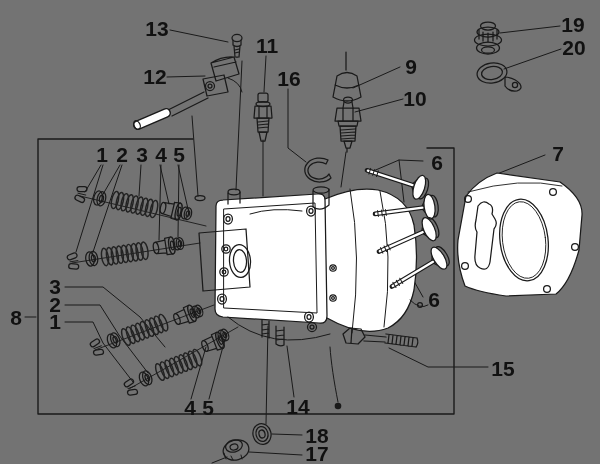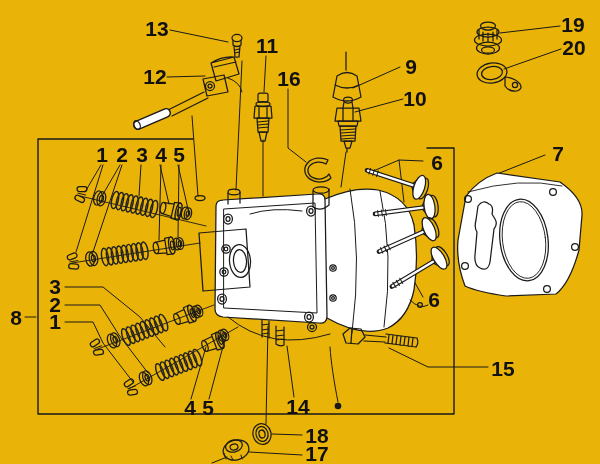--- a/index.html
+++ b/index.html
@@ -1,16 +1,16 @@
 <!DOCTYPE html>
 <html><head>
 <meta charset="utf-8">
 <style>
   html,body{margin:0;padding:0;background:#e8e8e8;}
-  .stage{width:600px;height:464px;background:#eab308;position:relative;overflow:hidden;}
+  .stage{width:600px;height:464px;background:#737373;position:relative;overflow:hidden;}
   svg{display:block;}
   text.callout{font-family:"Liberation Sans", sans-serif;font-weight:bold;font-size:21px;fill:#111;}
 </style>
 </head>
 <body>
 
 <div class="stage">
 <svg width="600" height="464" viewBox="0 0 600 464">
 
   <defs>

